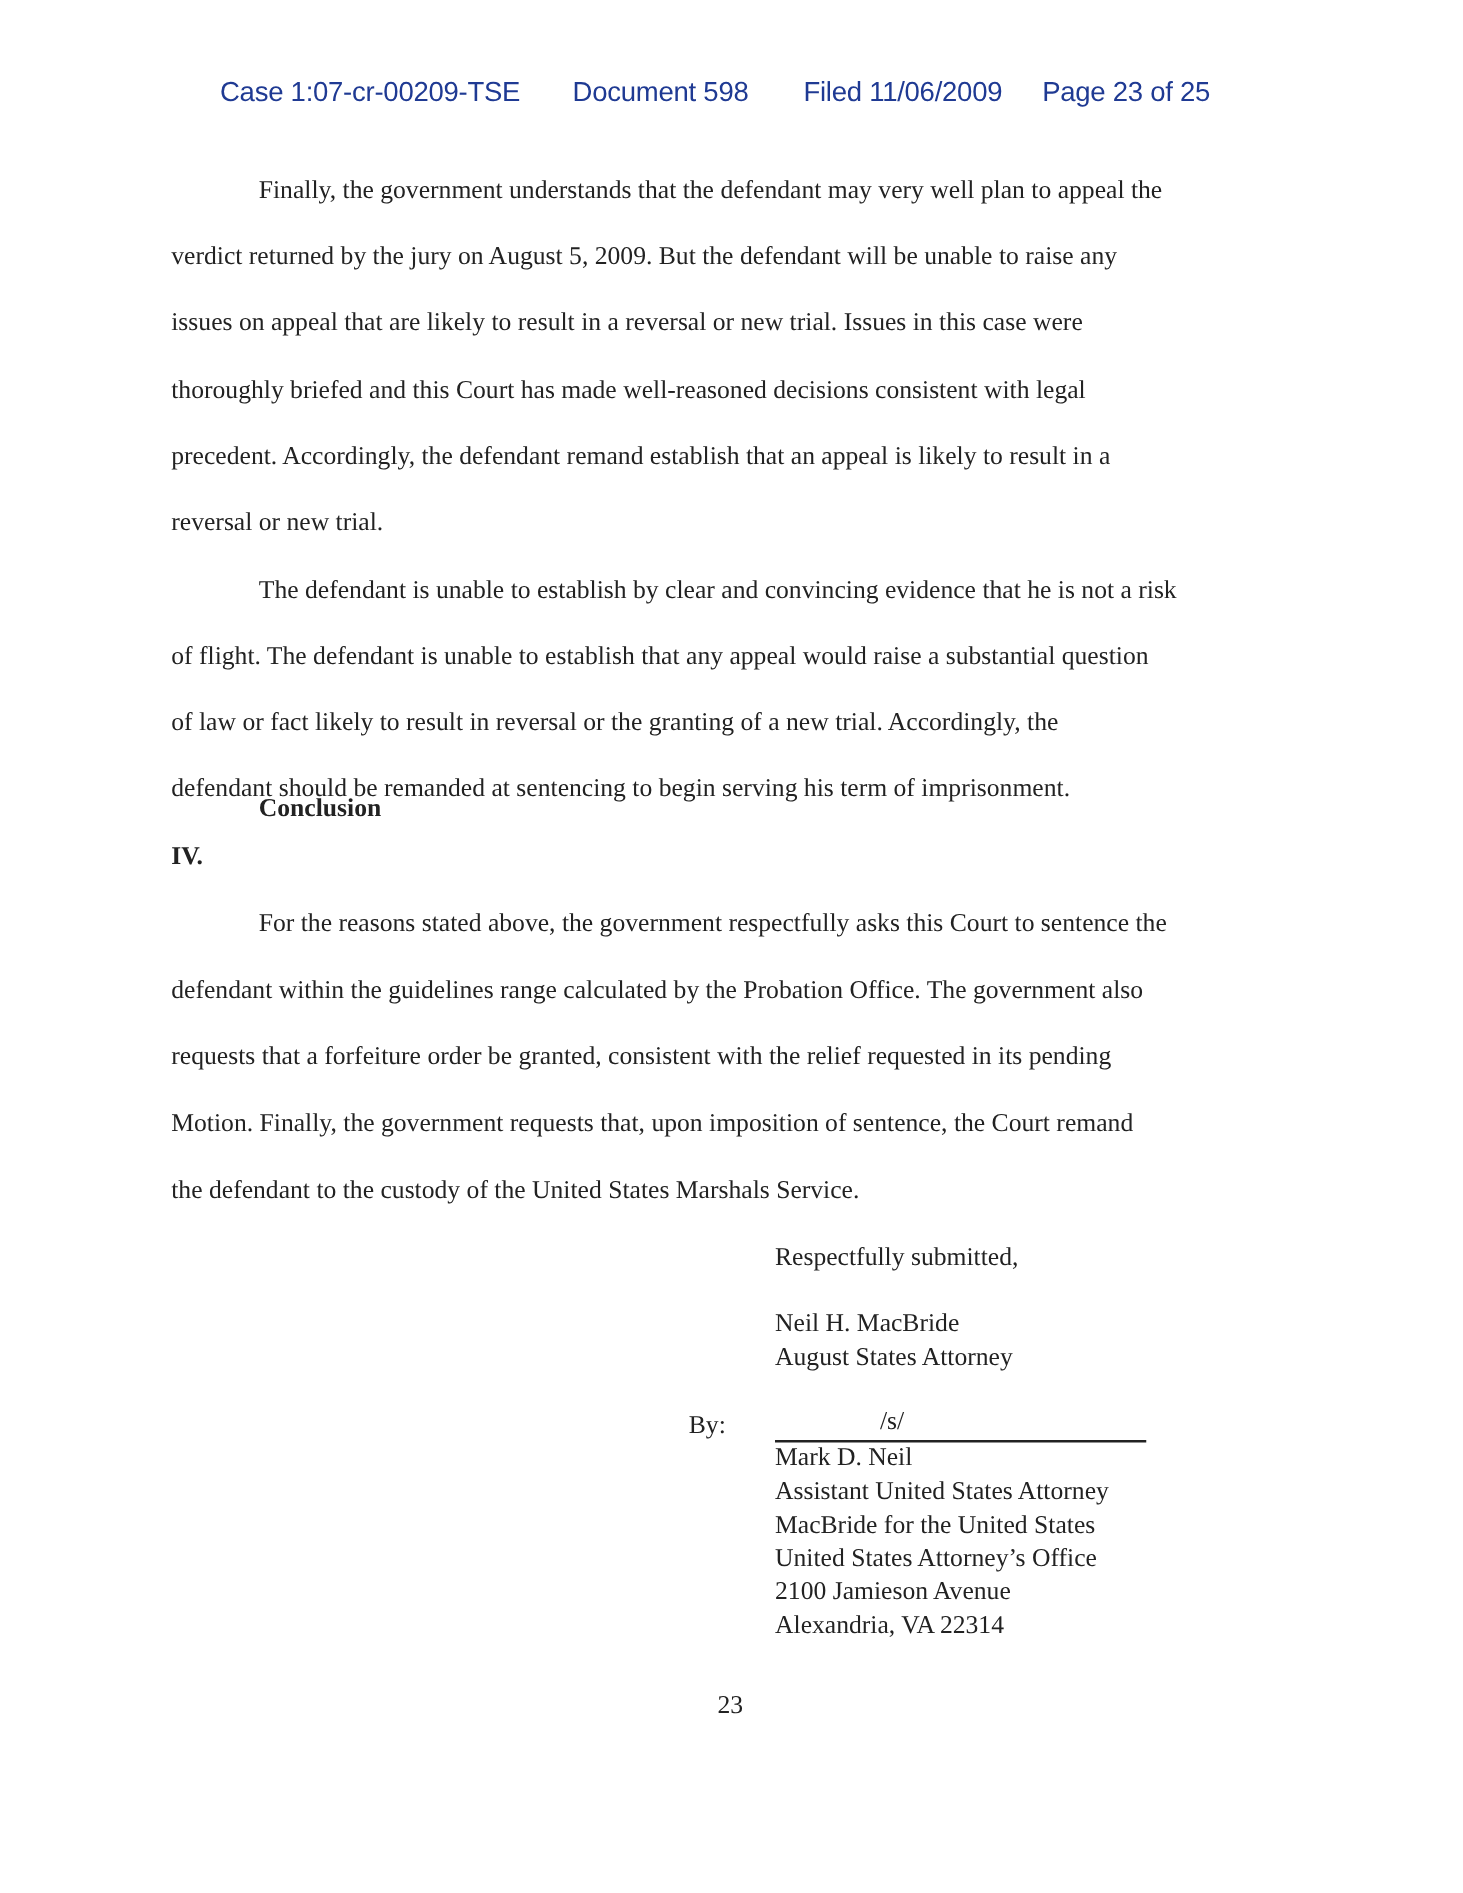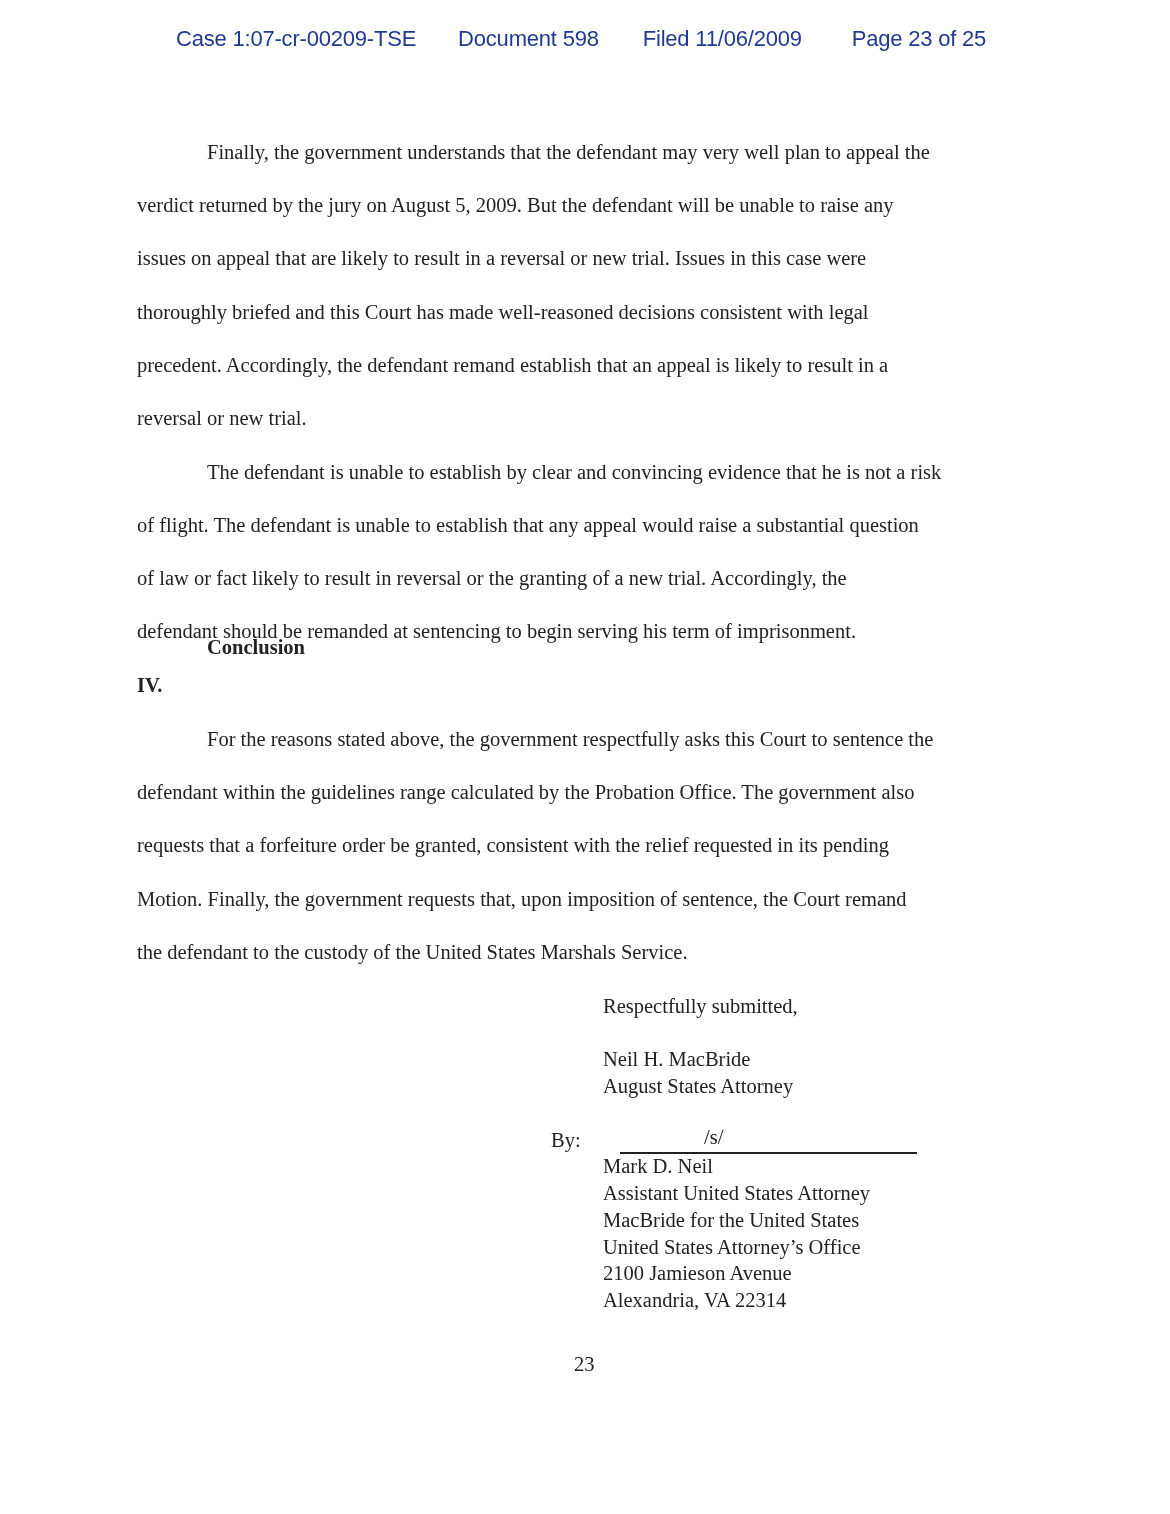--- a/index.html
+++ b/index.html
@@ -4,30 +4,30 @@
 <style>
   html, body { margin: 0; padding: 0; background: #ffffff; }
   body { width: 1170px; height: 1514px; position: relative; overflow: hidden; }
   .header {
     position: absolute; top: 26px; left: 176px;
     font-family: "Liberation Sans", sans-serif; font-size: 22px; color: #1f3a93;
     white-space: nowrap; letter-spacing: -0.2px;
   }
   .header span { display: inline-block; }
   .header .sp1 { margin-right: 36px; }
-  .header .sp2 { margin-right: 38px; }
-  .header .sp3 { margin-right: 44px; }
+  .header .sp2 { margin-right: 38px; margin-top: 35px; }
+  .header .sp3 { margin-right: 26px; }
   .doc {
     position: absolute; left: 137px; top: 0; width: 900px;
     font-family: "Liberation Serif", serif; font-size: 20.5px; color: #222;
   }
   .line { position: absolute; left: 0; white-space: nowrap; }
   .indent { left: 70px; }
   .heading { font-weight: bold; }
-  .sig { position: absolute; left: 466px; white-space: nowrap; }
+  .sig { position: absolute; left: 483px; white-space: nowrap; }
   .by { position: absolute; left: 414px; white-space: nowrap; }
   .sigline {
     position: absolute; left: 483px; width: 297px; border-bottom: 2px solid #222;
     height: 24px;
   }
   .sigline span { position: absolute; left: 84px; top: -2px; }
   .pagenum { position: absolute; left: 437px; white-space: nowrap; }
 </style>
 </head>
 <body>

